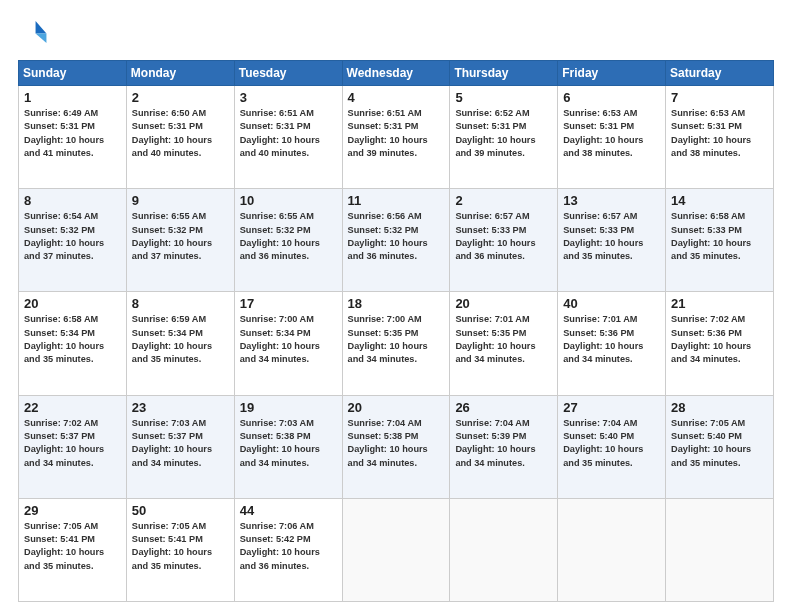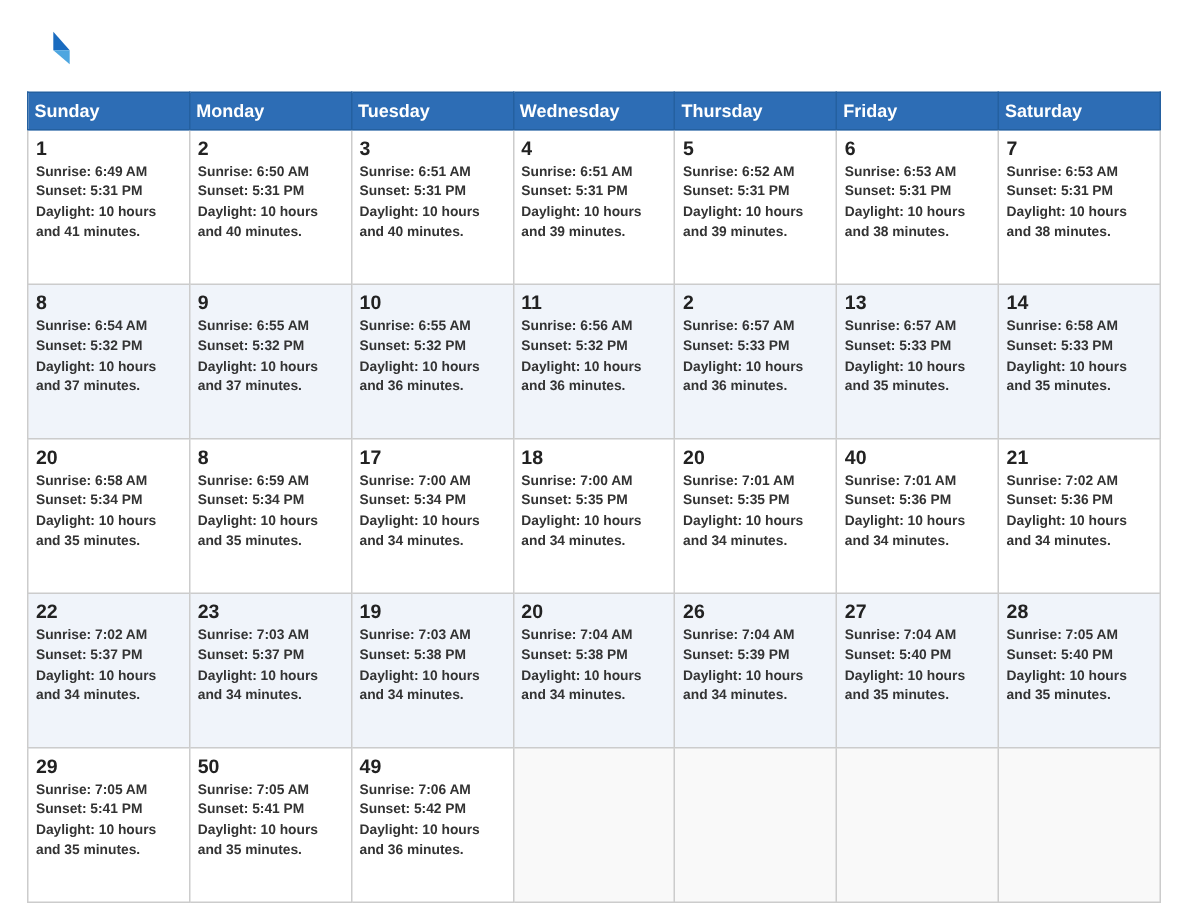--- a/index.html
+++ b/index.html
@@ -165,21 +165,21 @@
           <td><span class="day-num">23</span><span class="day-info">Sunrise: 7:03 AM<br>Sunset: 5:37 PM<br>Daylight: 10 hours and 34 minutes.</span></td>
           <td><span class="day-num">19</span><span class="day-info">Sunrise: 7:03 AM<br>Sunset: 5:38 PM<br>Daylight: 10 hours and 34 minutes.</span></td>
           <td><span class="day-num">20</span><span class="day-info">Sunrise: 7:04 AM<br>Sunset: 5:38 PM<br>Daylight: 10 hours and 34 minutes.</span></td>
           <td><span class="day-num">26</span><span class="day-info">Sunrise: 7:04 AM<br>Sunset: 5:39 PM<br>Daylight: 10 hours and 34 minutes.</span></td>
           <td><span class="day-num">27</span><span class="day-info">Sunrise: 7:04 AM<br>Sunset: 5:40 PM<br>Daylight: 10 hours and 35 minutes.</span></td>
           <td><span class="day-num">28</span><span class="day-info">Sunrise: 7:05 AM<br>Sunset: 5:40 PM<br>Daylight: 10 hours and 35 minutes.</span></td>
         </tr>
         <tr>
           <td><span class="day-num">29</span><span class="day-info">Sunrise: 7:05 AM<br>Sunset: 5:41 PM<br>Daylight: 10 hours and 35 minutes.</span></td>
           <td><span class="day-num">50</span><span class="day-info">Sunrise: 7:05 AM<br>Sunset: 5:41 PM<br>Daylight: 10 hours and 35 minutes.</span></td>
-          <td><span class="day-num">49</span><span class="day-info">Sunrise: 7:06 AM<br>Sunset: 5:42 PM<br>Daylight: 10 hours and 36 minutes.</span></td>
+          <td><span class="day-num">44</span><span class="day-info">Sunrise: 7:06 AM<br>Sunset: 5:42 PM<br>Daylight: 10 hours and 36 minutes.</span></td>
           <td class="empty"></td>
           <td class="empty"></td>
           <td class="empty"></td>
           <td class="empty"></td>
         </tr>
       </tbody>
   </table>
 </div>
 
 </body></html>

